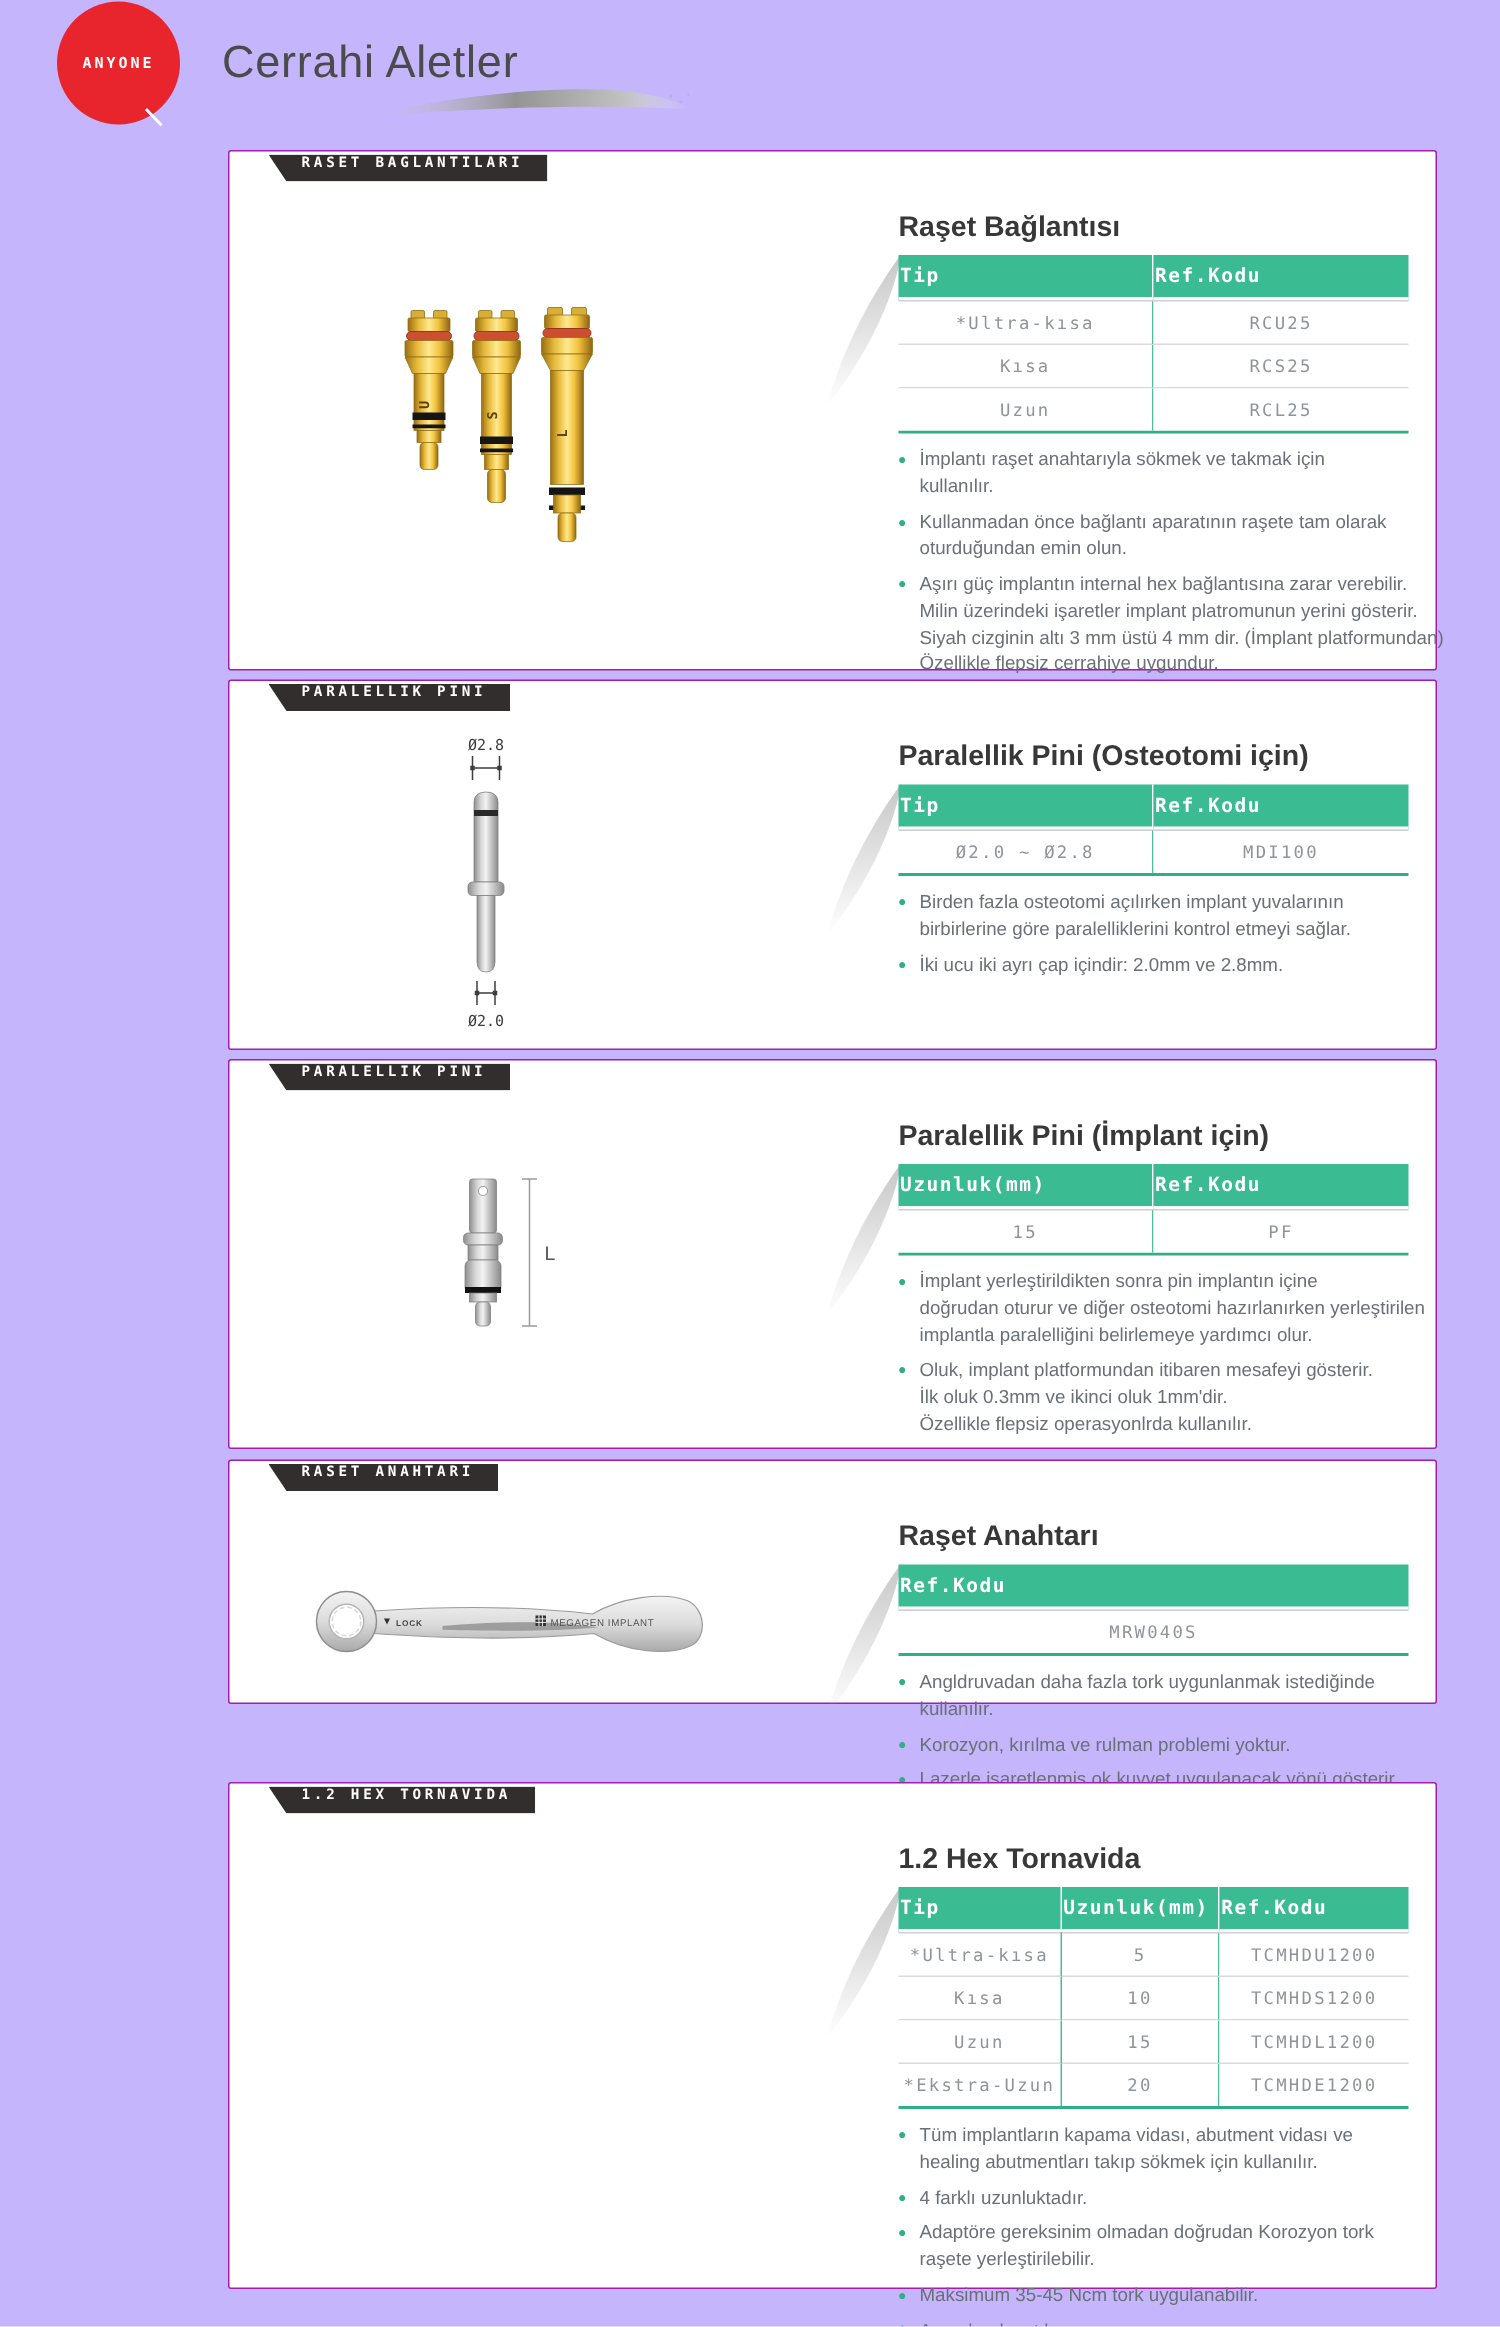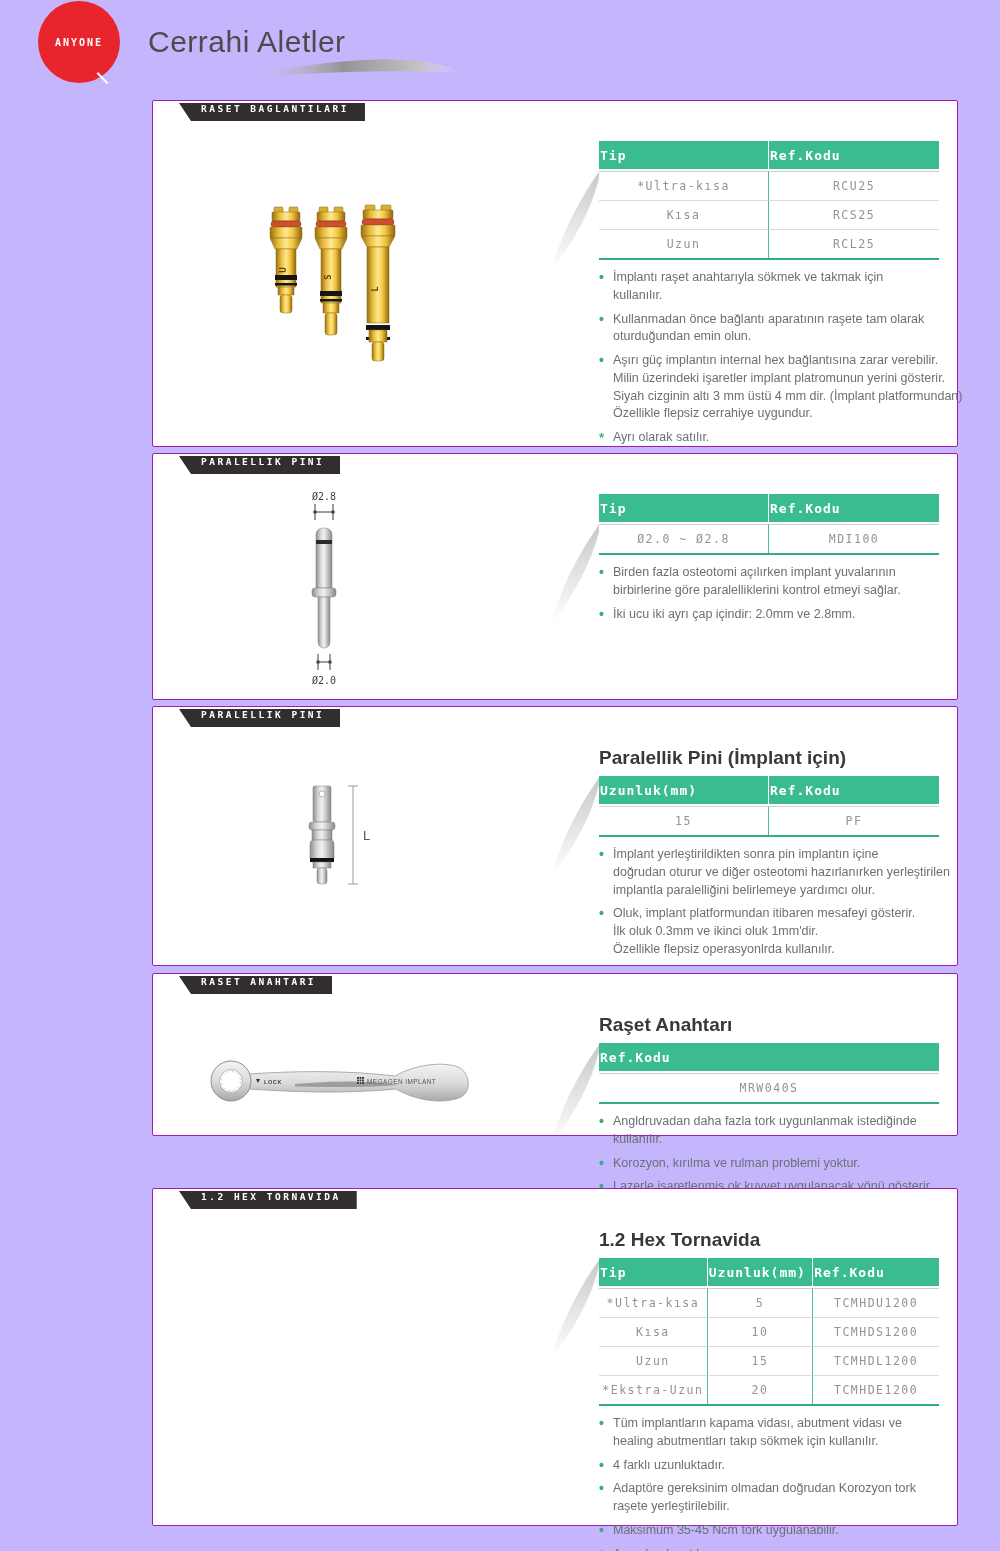--- a/index.html
+++ b/index.html
@@ -151,20 +151,21 @@
       <defs>
           <linearGradient id="sw1" x1="0" y1="0" x2="0" y2="1">
         <stop offset="0" stop-color="#bdbdbd"></stop>
             <stop offset="1" stop-color="#bdbdbd" stop-opacity="0"></stop>
       </linearGradient>
         </defs>
       <path d="M50,2 C30,30 12,62 0,104 C24,74 44,36 50,2 Z" fill="url(#sw1)" opacity="0.85"></path>
     </svg>
 
     <div class="right-col">
+      <h2 class="sec-title">Raşet Bağlantısı</h2>
       <table class="ptable">
         <thead>
             <tr>
           <th>Tip</th>
           <th>Ref.Kodu</th>
         </tr>
           </thead>
         <tbody>
           <tr>
             <td>*Ultra-kısa</td>
@@ -245,20 +246,21 @@
       <defs>
           <linearGradient id="sw2" x1="0" y1="0" x2="0" y2="1">
         <stop offset="0" stop-color="#bdbdbd"></stop>
             <stop offset="1" stop-color="#bdbdbd" stop-opacity="0"></stop>
       </linearGradient>
         </defs>
       <path d="M50,2 C30,30 12,62 0,104 C24,74 44,36 50,2 Z" fill="url(#sw2)" opacity="0.85"></path>
     </svg>
 
     <div class="right-col">
+      <h2 class="sec-title">Paralellik Pini (Osteotomi için)</h2>
       <table class="ptable">
         <thead>
             <tr>
           <th>Tip</th>
           <th>Ref.Kodu</th>
         </tr>
           </thead>
         <tbody>
           <tr>
             <td>Ø2.0 ~ Ø2.8</td>

